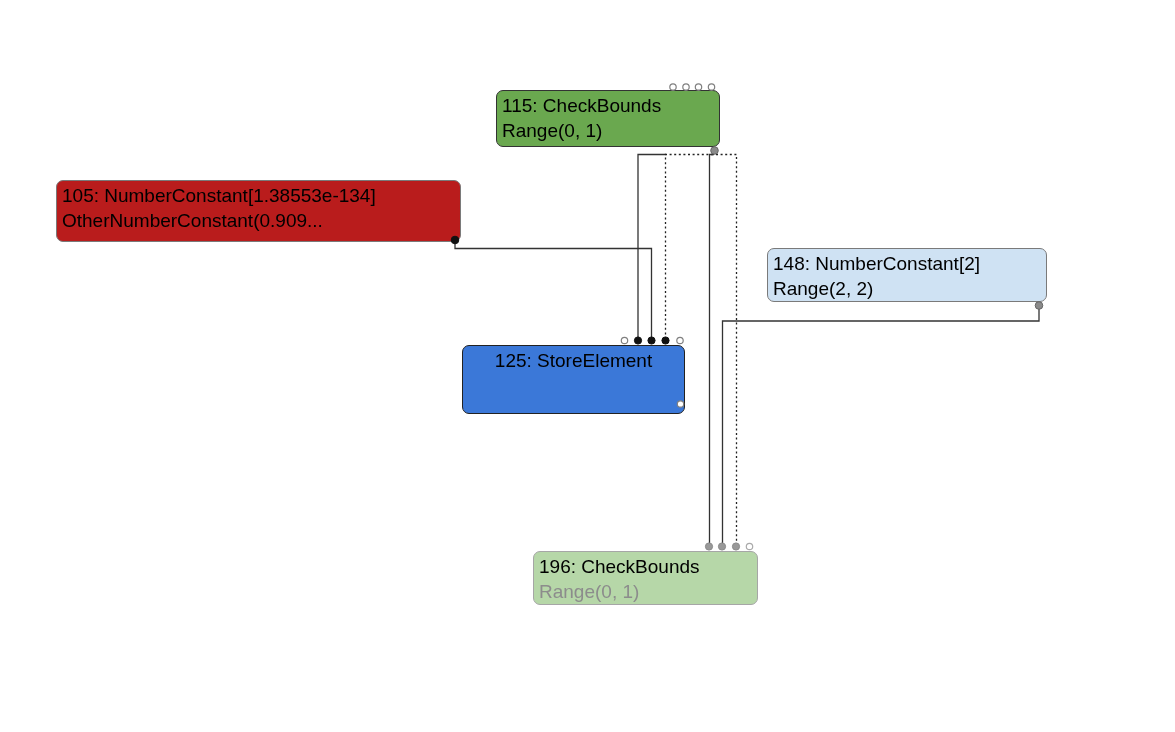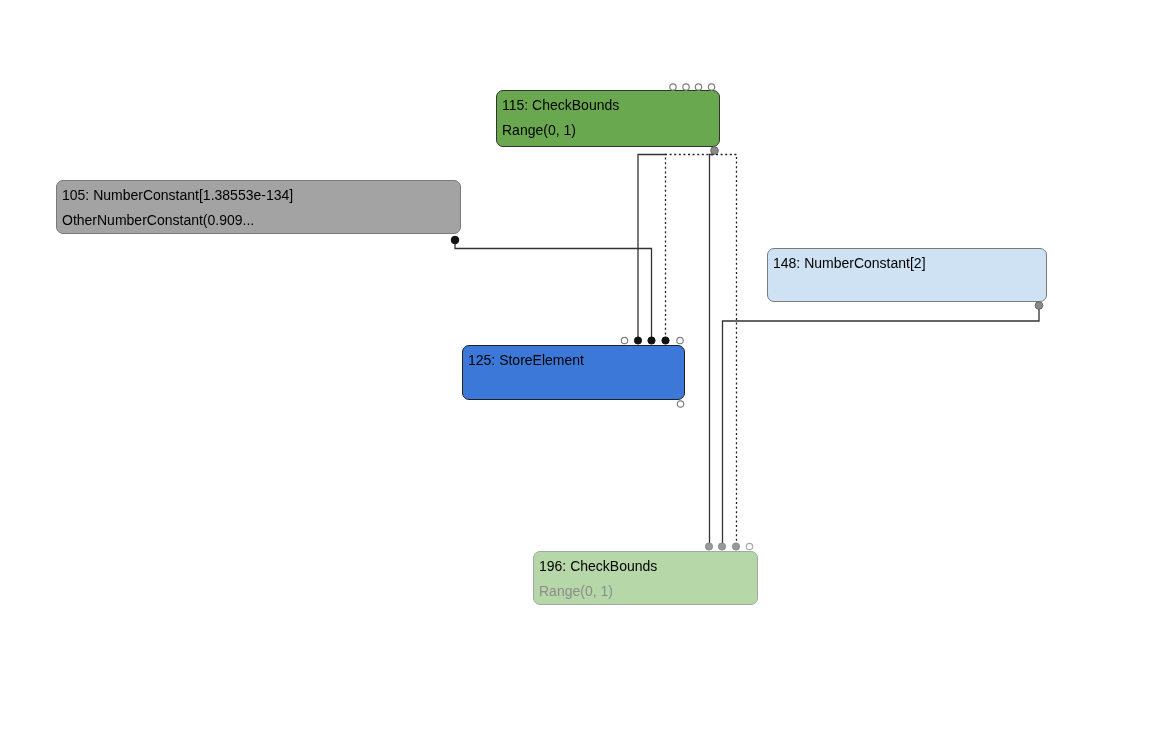--- a/index.html
+++ b/index.html
@@ -16,21 +16,21 @@
     width: 1175px;
     height: 732px;
     background: #ffffff;
   }
   .node {
     position: absolute;
     box-sizing: border-box;
     border: 1.6px solid #333;
     border-radius: 7px;
     padding: 2px 5px;
-    font-size: 14px;
+    font-size: 19px;
     line-height: 25px;
     color: #000;
     white-space: nowrap;
     overflow: hidden;
     cursor: default;
   }
   .node .line { height: 25px; }
   #edges-layer {
     position: absolute;
     left: 0; top: 0;
@@ -55,30 +55,31 @@
 </head>
 <body>
 
 <div id="canvas">
 
   <div class="node" style="left: 496px; top: 90px; width: 224px; height: 57px; background-color: rgb(106, 168, 79);">
     <div class="line">115: CheckBounds</div>
     <div class="line">Range(0, 1)</div>
   </div>
 
-  <div class="node" style="left: 56px; top: 180px; width: 405px; height: 54px; border-color: rgb(122, 122, 122); background-color: #a3a3a3;">
+  <div class="node" style="left: 56px; top: 180px; width: 405px; height: 62px; border-color: rgb(122, 122, 122); background-color: #b91c1c;">
     <div class="line">105: NumberConstant[1.38553e-134]</div>
     <div class="line">OtherNumberConstant(0.909...</div>
   </div>
 
   <div class="node" style="left: 767px; top: 248px; width: 280px; height: 54px; border-color: rgb(122, 122, 122); background-color: rgb(207, 226, 243);">
     <div class="line">148: NumberConstant[2]</div>
+    <div class="line">Range(2, 2)</div>
   </div>
 
-  <div class="node" style="left: 462px; top: 345px; width: 223px; height: 55px; border-color: rgb(34, 34, 34); background-color: rgb(59, 120, 216);">
+  <div class="node" style="left: 462px; top: 345px; width: 223px; height: 69px; border-color: rgb(34, 34, 34); background-color: rgb(59, 120, 216); text-align: center;">
     <div class="line">125: StoreElement</div>
   </div>
 
   <div class="node" style="left: 533px; top: 551px; width: 225px; height: 54px; border-color: rgb(166, 166, 166); background-color: rgb(182, 215, 168);">
     <div class="line" style="color: #000000;">196: CheckBounds</div>
     <div class="line" style="color: rgb(140, 140, 140);">Range(0, 1)</div>
   </div>
 
   <svg id="edges-layer" viewBox="0 0 1175 732" xmlns="http://www.w3.org/2000/svg">
 

